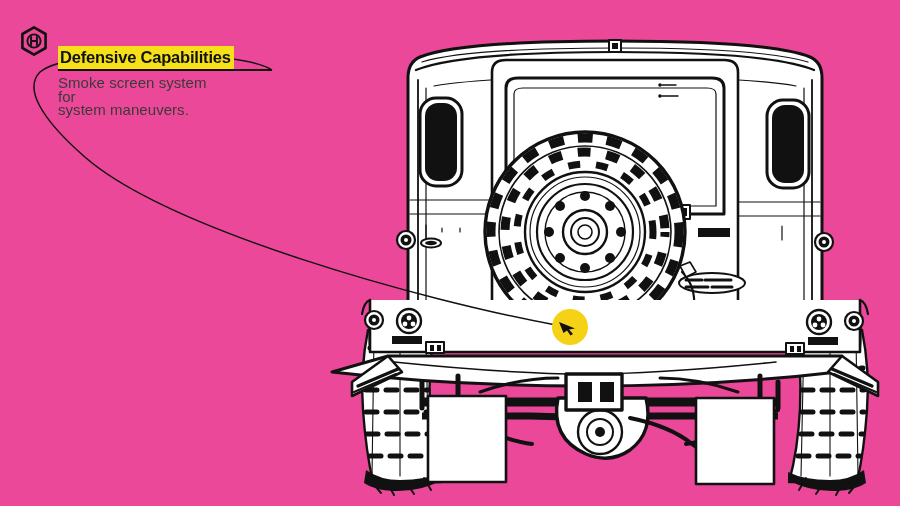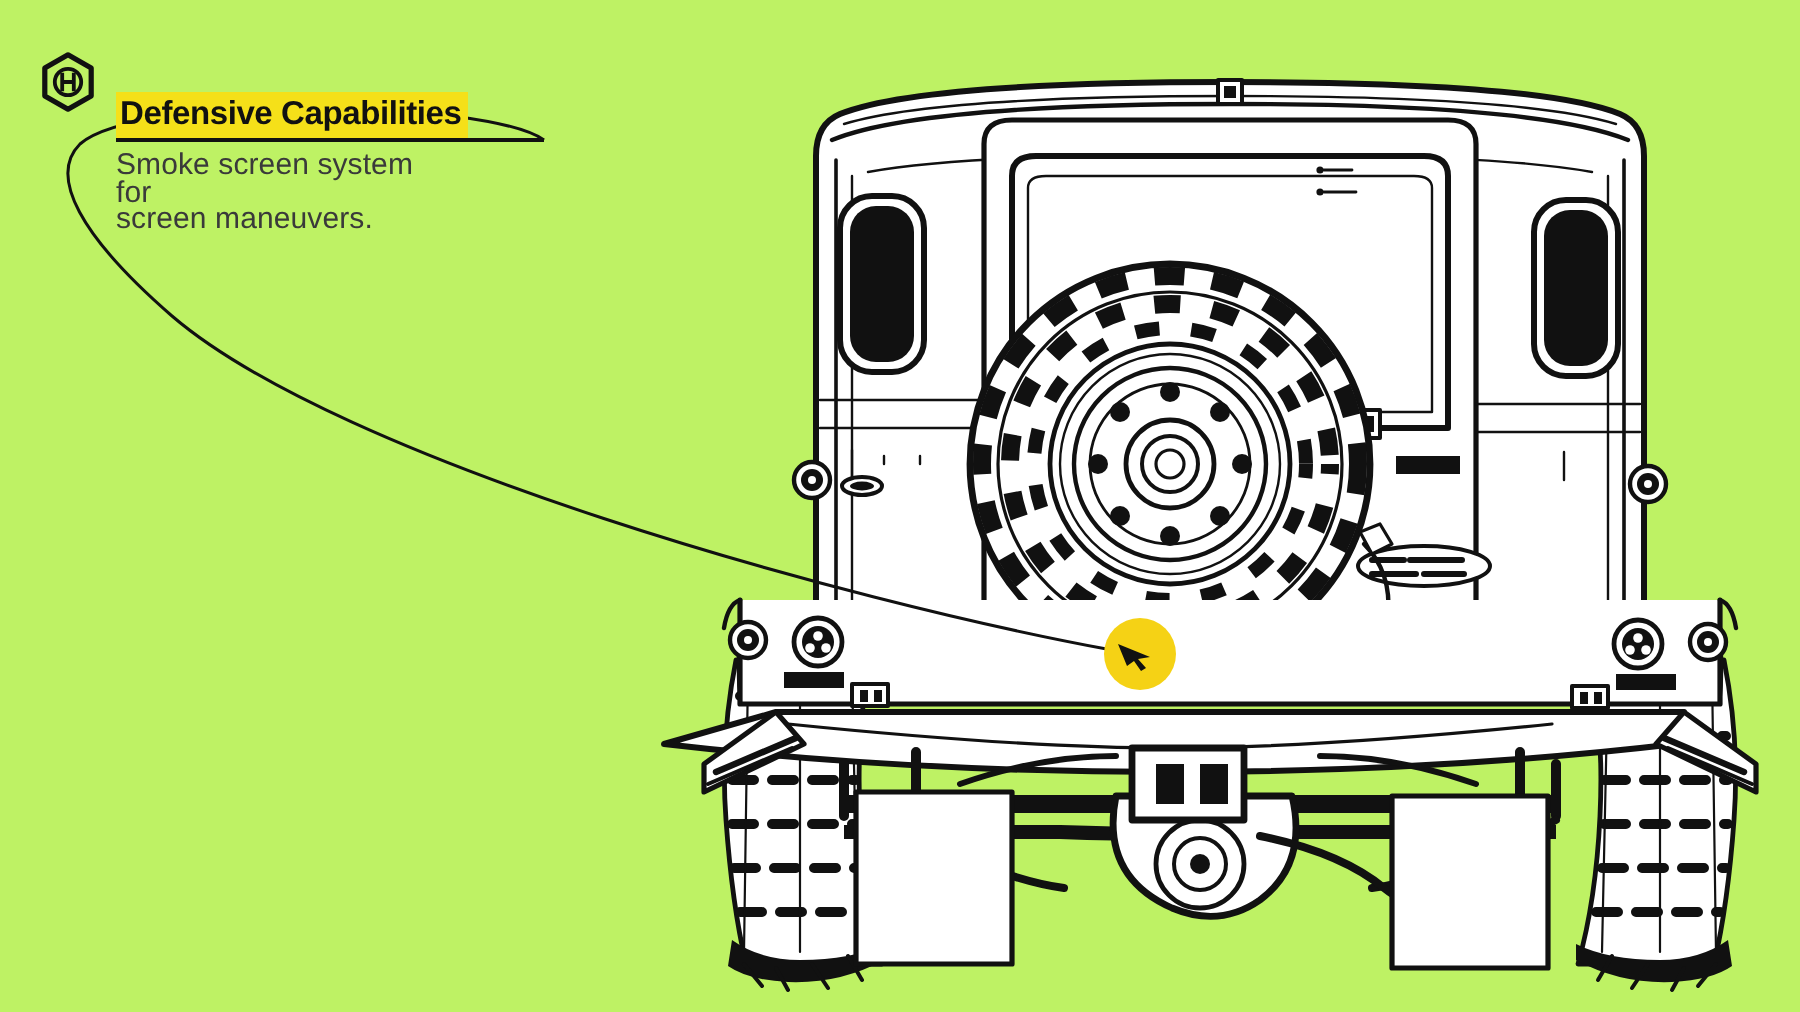--- a/index.html
+++ b/index.html
@@ -8,21 +8,21 @@
     background: #ffffff;
   }
   body {
     font-family: "Liberation Sans", sans-serif;
     -webkit-font-smoothing: antialiased;
   }
   #stage {
     position: relative;
     width: 900px;
     height: 506px;
-    background: #bef264;
+    background: #ec4899;
     overflow: hidden;
   }
 
   
   .logo {
     position: absolute;
     left: 20px;
     top: 26px;
     width: 28px;
     height: 30px;
@@ -325,17 +325,17 @@
     </svg>
   </div>
 
   <div class="callout">
     <div class="callout-title-wrap">
       <span class="callout-title">Defensive Capabilities</span>
       <span class="callout-rule"></span>
     </div>
     <div class="callout-body">
       <span>Smoke screen system for</span><br>
-      <span>screen maneuvers.</span>
+      <span>system maneuvers.</span>
     </div>
   </div>
 
 </div>
 
 </body></html>

